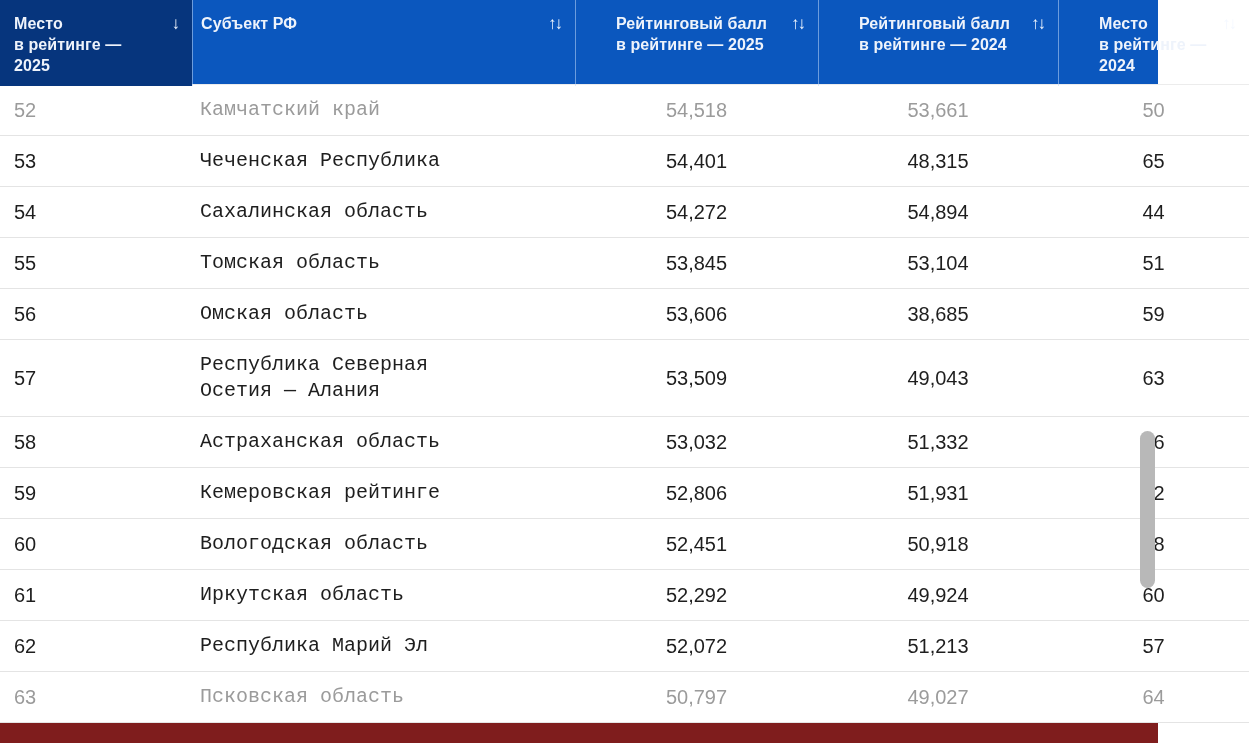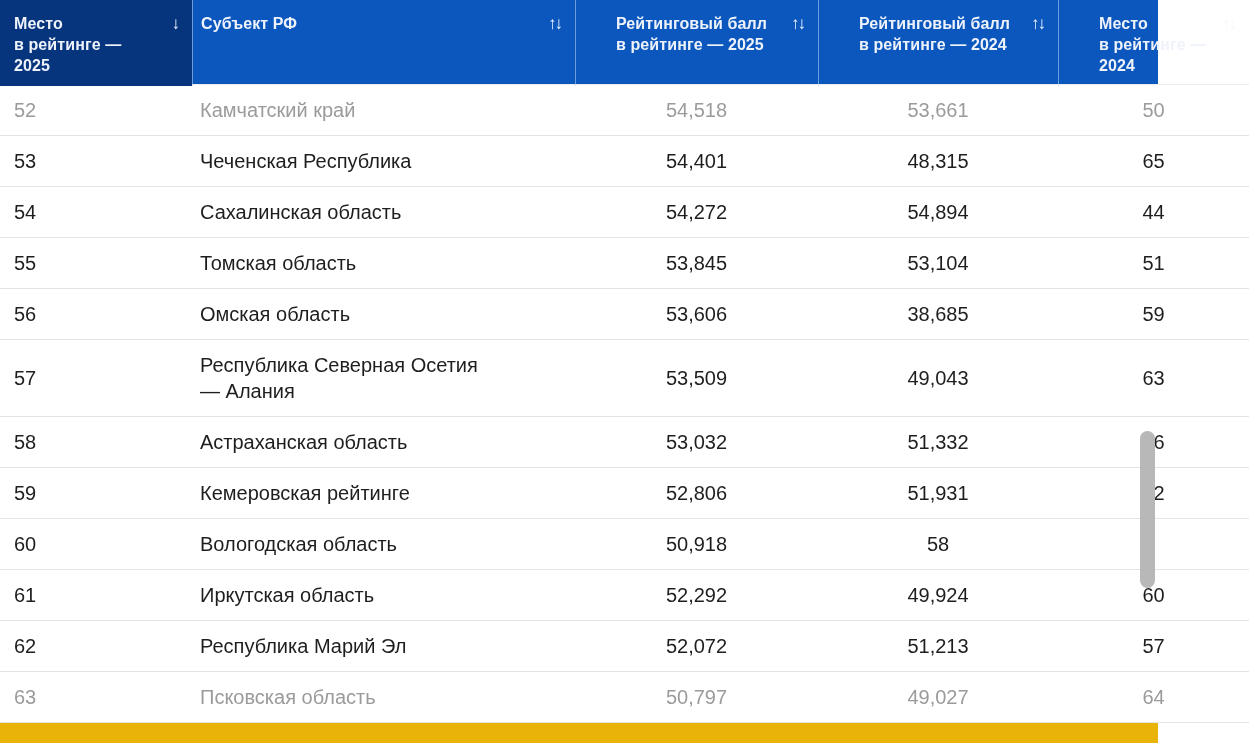--- a/index.html
+++ b/index.html
@@ -1,21 +1,21 @@
 <!DOCTYPE html>
 <html lang="ru"><head>
 <meta charset="utf-8">
 <style>
   * { margin: 0; padding: 0; box-sizing: border-box; }
   html, body { background: #ffffff; }
   body {
     font-family: "Liberation Sans", "DejaVu Sans", sans-serif;
     width: 1249px; height: 743px; overflow: hidden; position: relative;
   }
-  .table-wrap { width: 1158px; height: 743px; position: relative; background: #eab308; }
+  .table-wrap { width: 1158px; height: 743px; position: relative; background: #7f1d1d; }
 
   
   .thead {
     display: grid;
     grid-template-columns: 192px 383px 243px 240px 191px;
     height: 84px;
     background: #0b57be;
     color: #eef3fb;
   }
   .th {
@@ -46,21 +46,21 @@
     align-items: center;
     color: #1e1e1e;
     font-size: 20px;
     line-height: 26px;
     background: #fff;
   }
   .tbody .tr:first-child { border-top: 1px solid #ececec; }
   .tr.muted { color: #9b9b9b; }
   .td { padding: 12px 14px; }
   .td.c1 { padding-left: 14px; }
-  .td.c2 { padding-left: 8px; padding-right: 80px; }
+  .td.c2 { padding-left: 8px; padding-right: 80px; font-family: Liberation Mono, monospace; }
   .td.num { text-align: center; }
 
   
   .scrollbar-thumb {
     position: absolute;
     right: 3px; top: 431px;
     width: 15px; height: 157px;
     background: #b8b8b8;
     border-radius: 8px;
     cursor: pointer;
@@ -153,20 +153,21 @@
       <div class="tr">
     <div class="td c1">59</div>
     <div class="td c2">Кемеровская рейтинге</div>
     <div class="td c3 num">52,806</div>
     <div class="td c4 num">51,931</div>
     <div class="td c5 num">52</div>
   </div>
       <div class="tr">
     <div class="td c1">60</div>
     <div class="td c2">Вологодская область</div>
+    <div class="td c3 num">52,451</div>
     <div class="td c4 num">50,918</div>
     <div class="td c5 num">58</div>
   </div>
       <div class="tr">
     <div class="td c1">61</div>
     <div class="td c2">Иркутская область</div>
     <div class="td c3 num">52,292</div>
     <div class="td c4 num">49,924</div>
     <div class="td c5 num">60</div>
   </div>

